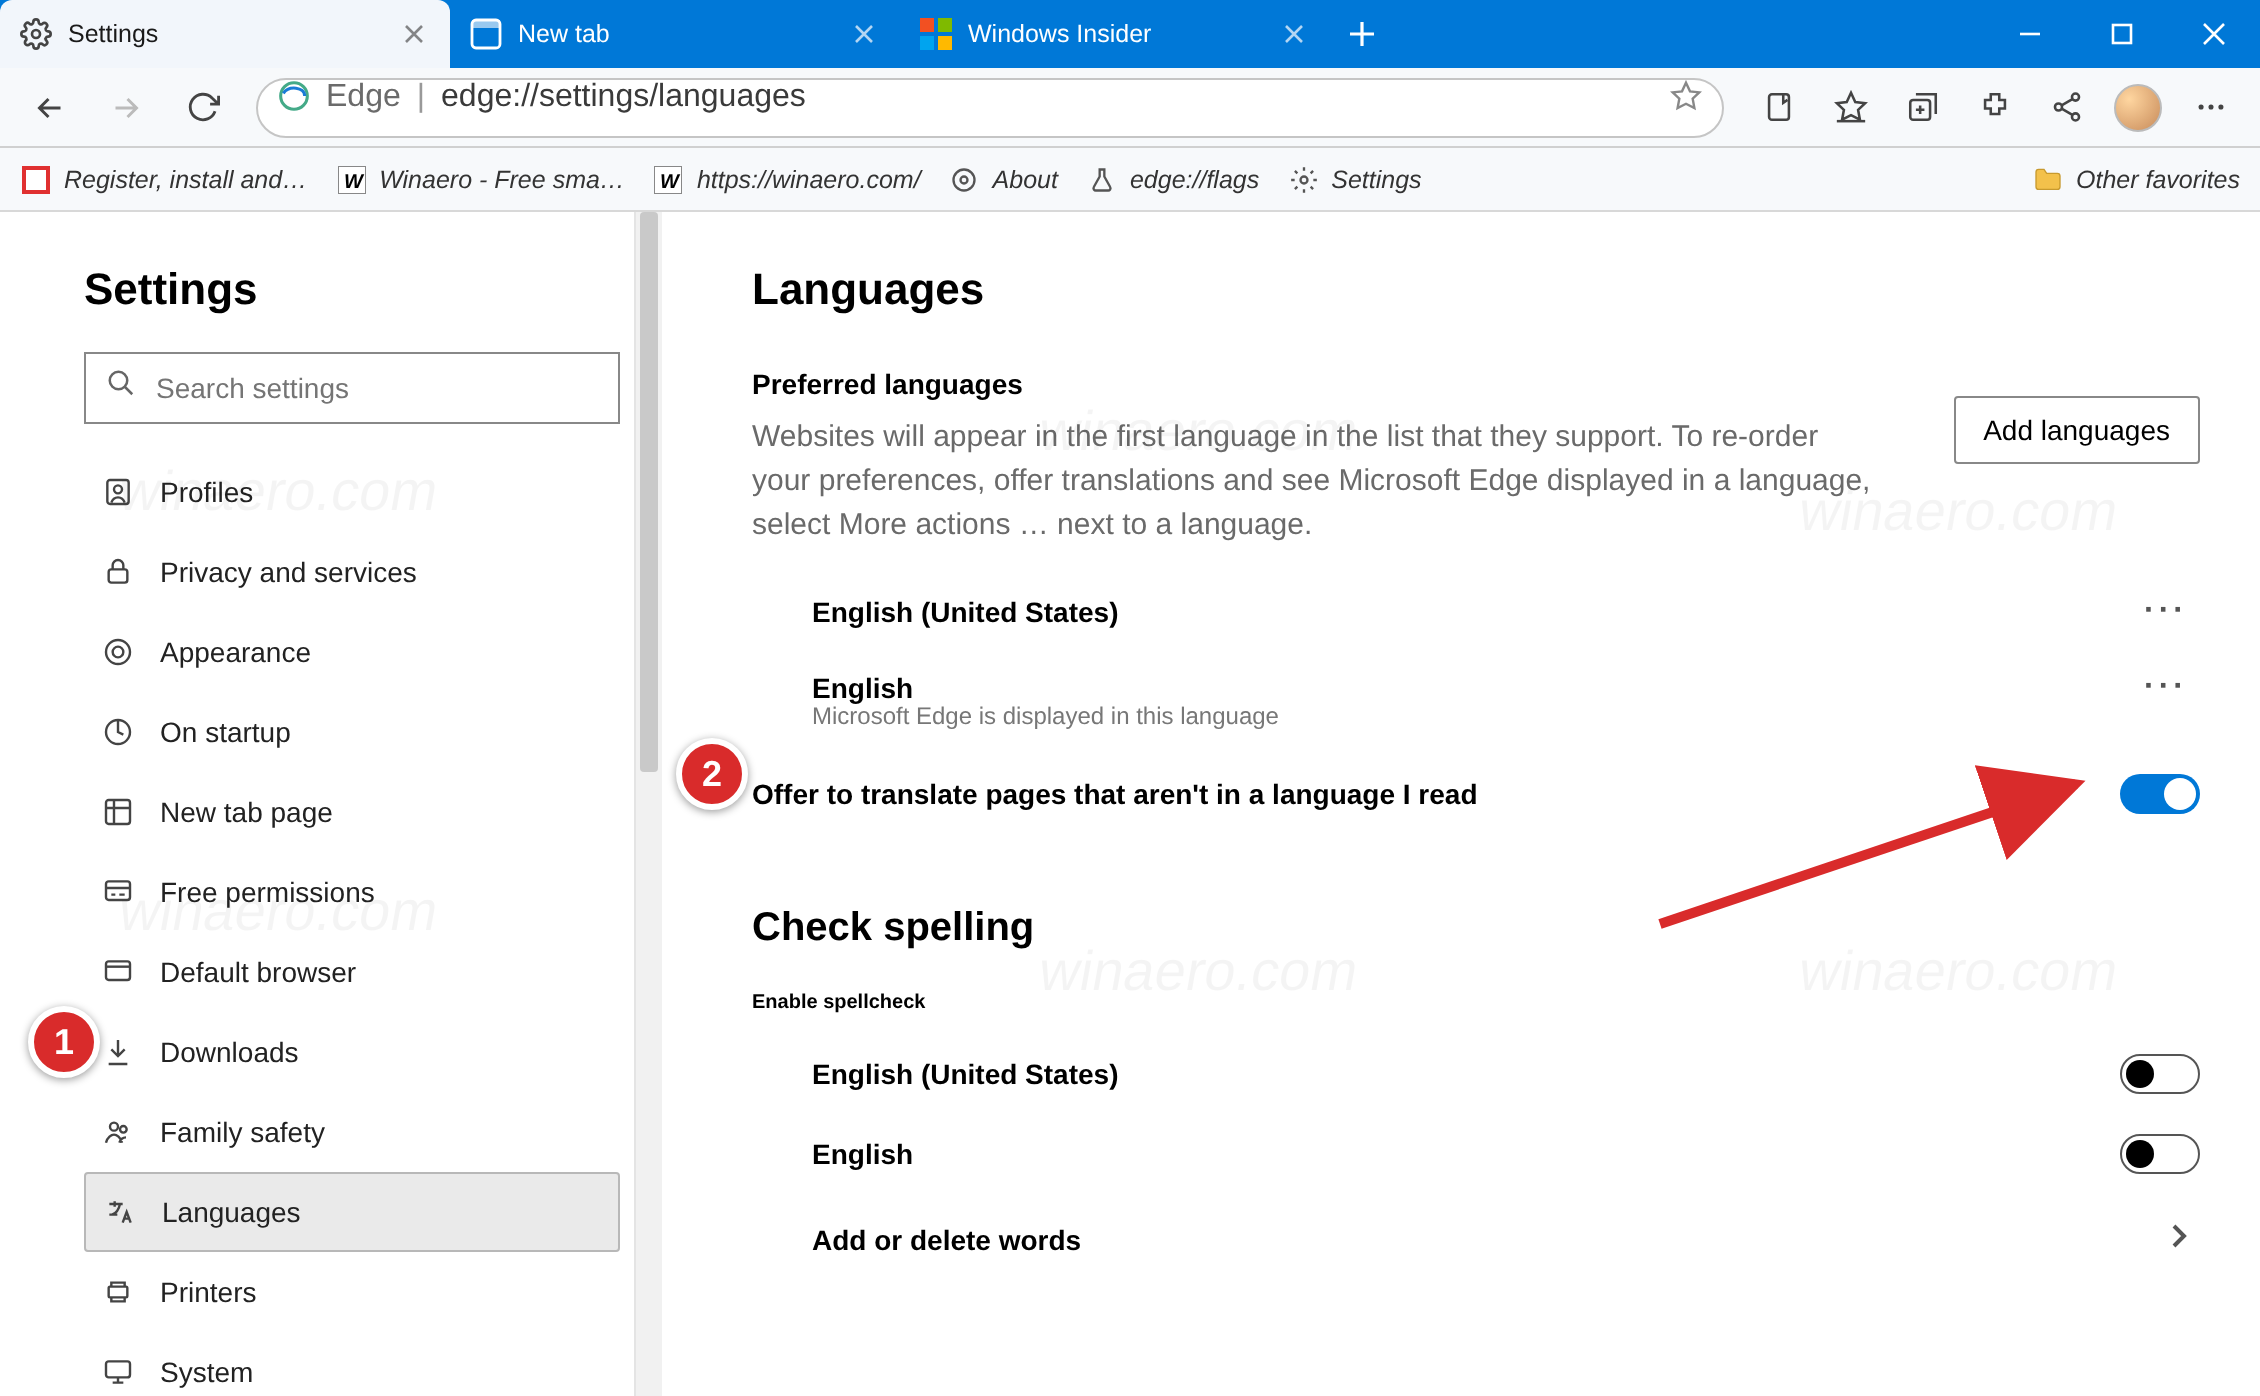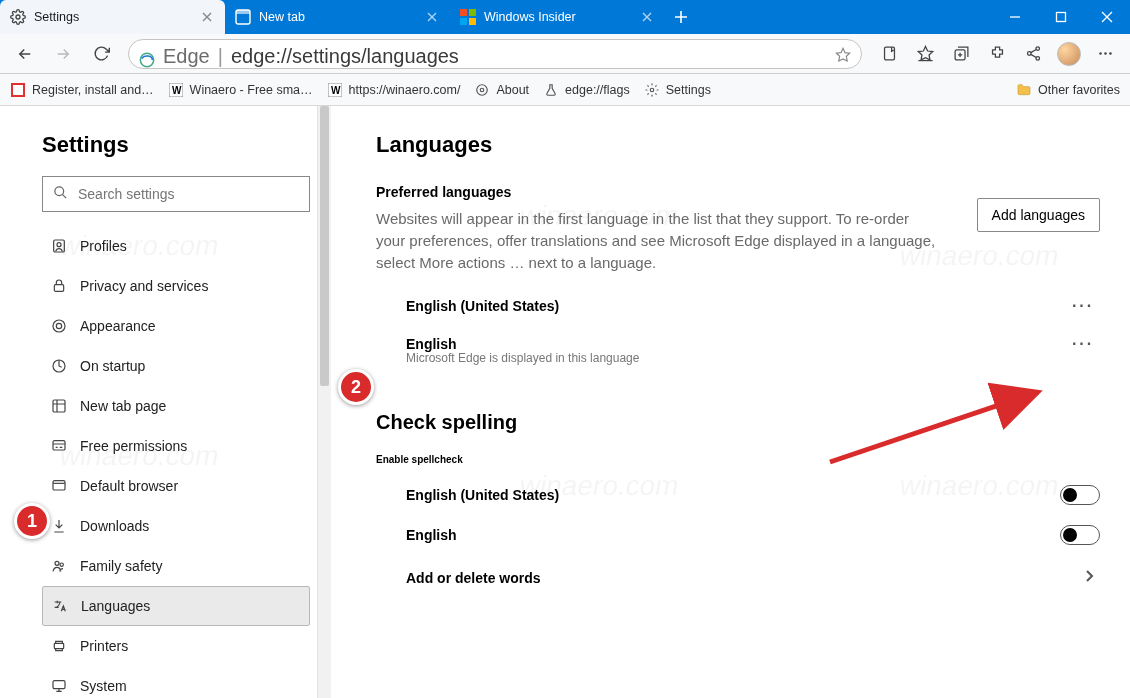--- a/index.html
+++ b/index.html
@@ -15,32 +15,32 @@
   .tab .close svg { width: 10px; height: 10px; }
   .newtab-plus { width: 32px; display: flex; align-items: center; justify-content: center; }
   .winctrls { margin-left: auto; display: flex; }
   .winctrls div { width: 46px; display: flex; align-items: center; justify-content: center; }
   .winctrls svg { stroke: #fff; }
 
   
   .toolbar { height: 40px; background: #f7f9fb; border-bottom: 1px solid #d0d0d0; display: flex; align-items: center; padding: 0 8px; gap: 4px; }
   .tbtn { width: 34px; height: 32px; display: flex; align-items: center; justify-content: center; border-radius: 4px; color: #555; }
   .tbtn.dis { color: #b5b5b5; }
-  .addr { flex: 1; height: 30px; background: #fff; border: 1px solid #c5c5c5; border-radius: 16px; display: flex; align-items: flex-end; padding: 0 10px; gap: 8px; font-size: 20px; margin: 0 6px; }
+  .addr { flex: 1; height: 30px; background: #fff; border: 1px solid #c5c5c5; border-radius: 16px; display: flex; align-items: flex-start; padding: 0 10px; gap: 8px; font-size: 16px; margin: 0 6px; }
   .addr .edge-icon { width: 16px; height: 16px; display:flex; align-items:center; justify-content:center; }
   .addr .grey { color: #6b6b6b; }
   .addr .sep { color: #999; }
   .addr .url { color: #3a3a3a; flex: 1; }
   .addr .star { margin-left: auto; color: #888; }
   .rtool { display: flex; gap: 2px; }
   .avatar { width: 24px; height: 24px; border-radius: 50%; background: radial-gradient(circle at 30% 30%, #ffd6a0, #c88b5a); border: 1px solid #bbb; }
 
   
   .bmbar { height: 32px; background: #f7f9fb; border-bottom: 1px solid #d8d8d8; display: flex; align-items: center; padding: 0 10px; gap: 14px; font-size: 12.5px; color: #333; }
-  .bm { display: flex; align-items: center; gap: 6px; }
+  .bm { display: flex; align-items: center; gap: 6px; font-style: italic; }
   .bm .ico { width: 16px; height: 16px; display: flex; align-items: center; justify-content: center; }
   .bmbar .spacer { flex: 1; }
   .folder-ico { width:16px; height:16px; }
 
   
   .content { position: absolute; top: 106px; bottom: 0; left: 0; right: 0; display: flex; background: #fff; }
 
   
   .sidebar { width: 330px; padding: 26px 20px 0 42px; position: relative; }
   .sidebar h1 { font-size: 22px; font-weight: 600; margin-bottom: 18px; }
@@ -447,20 +447,26 @@
     <div class="lang-row">
       <span class="lbl">English (United States)</span>
       <span class="more">···</span>
     </div>
     <div class="lang-row" style="padding-bottom:2px">
       <span class="lbl">English</span>
       <span class="more">···</span>
     </div>
     <div class="lang-sub">Microsoft Edge is displayed in this language</div>
 
+    <div class="offer-row">
+      <span class="txt">Offer to translate pages that aren't in a language I read</span>
+      <div class="toggle on">
+          <div class="knob"></div>
+        </div>
+    </div>
 
     <div class="chkhdr">Check spelling</div>
     <div class="enable-sc">Enable spellcheck</div>
 
     <div class="sc-row">
       <span class="lbl">English (United States)</span>
       <div class="toggle off">
           <div class="knob"></div>
         </div>
     </div>

